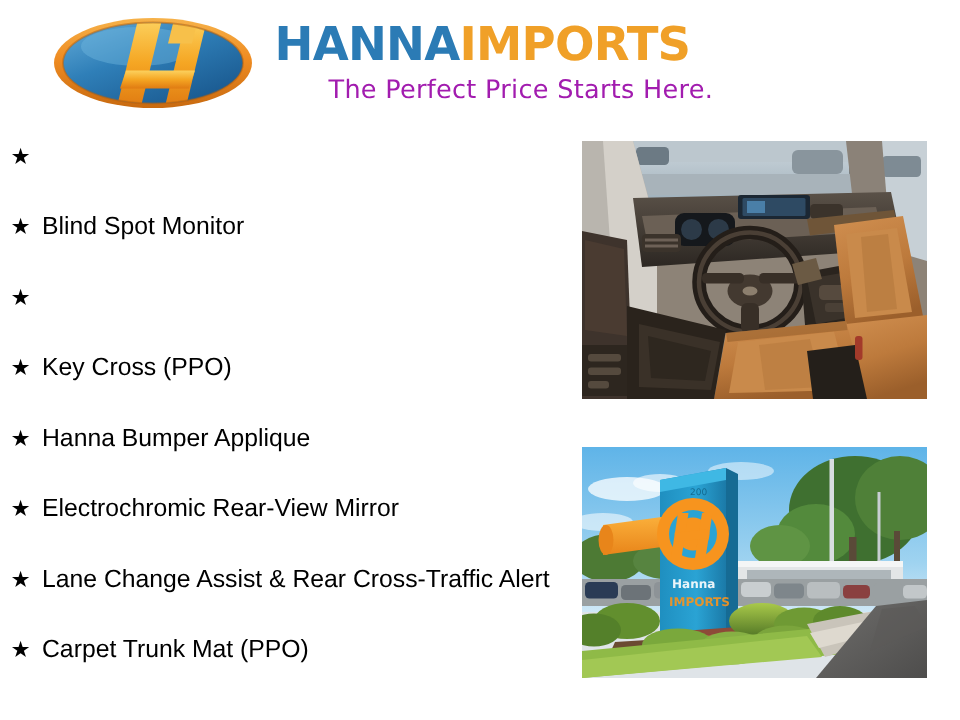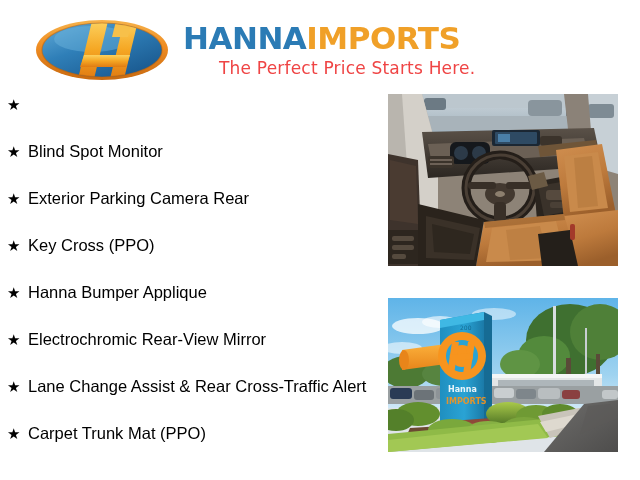--- a/index.html
+++ b/index.html
@@ -15,21 +15,20 @@
     position: relative;
   }
 
   
   #header {
     position: absolute;
     left: 0;
     top: 0;
     width: 512px;
     height: 88px;
-    margin-top: 8px;
   }
   #logo-mark {
     position: absolute;
     left: 32px;
     top: 11px;
     width: 140px;
     height: 62px;
   }
   #logo-mark svg { display: block; }
 
@@ -50,21 +49,21 @@
   }
   .wm-imports {
     color: #f0a028;
   }
   #logo-tagline {
     position: absolute;
     left: 219px;
     top: 50px;
     font-family: "DejaVu Sans", sans-serif;
     font-size: 17px;
-    color: #ef4444;
+    color: #a21caf;
     letter-spacing: 0.2px;
     white-space: nowrap;
   }
 
   
   #feature-list {
     position: absolute;
     left: 0;
     top: 92px;
     width: 380px;
@@ -168,21 +167,20 @@
     <span class="feature-bullet">★</span>
   </li>
 
   <li class="feature-item">
     <span class="feature-bullet">★</span>
     <span class="feature-label">Blind Spot Monitor</span>
   </li>
 
   <li class="feature-item">
     <span class="feature-bullet">★</span>
-    <span class="feature-label">Exterior Parking Camera Rear</span>
   </li>
 
   <li class="feature-item">
     <span class="feature-bullet">★</span>
     <span class="feature-label">Key Cross (PPO)</span>
   </li>
 
   <li class="feature-item">
     <span class="feature-bullet">★</span>
     <span class="feature-label">Hanna Bumper Applique</span>

